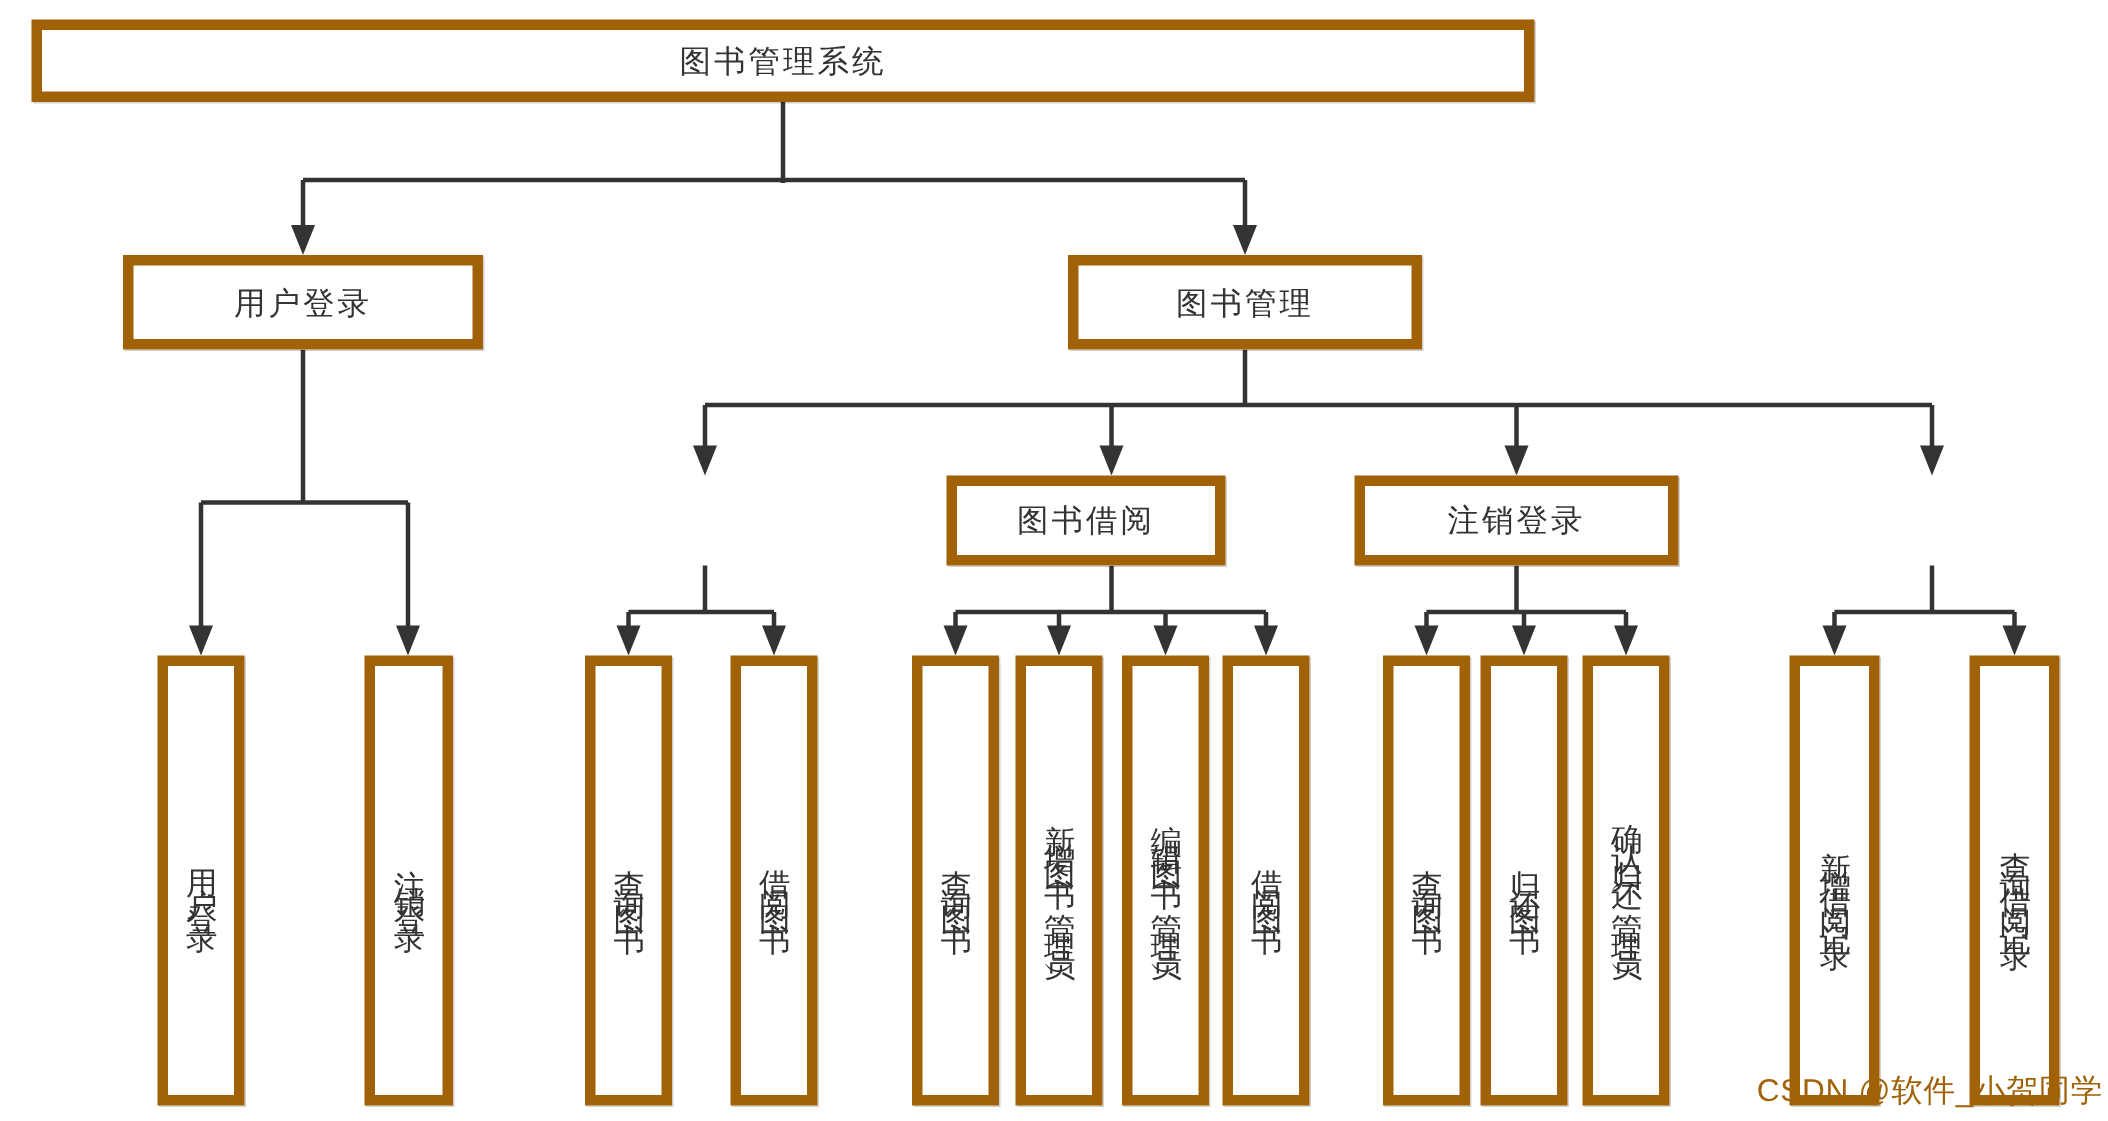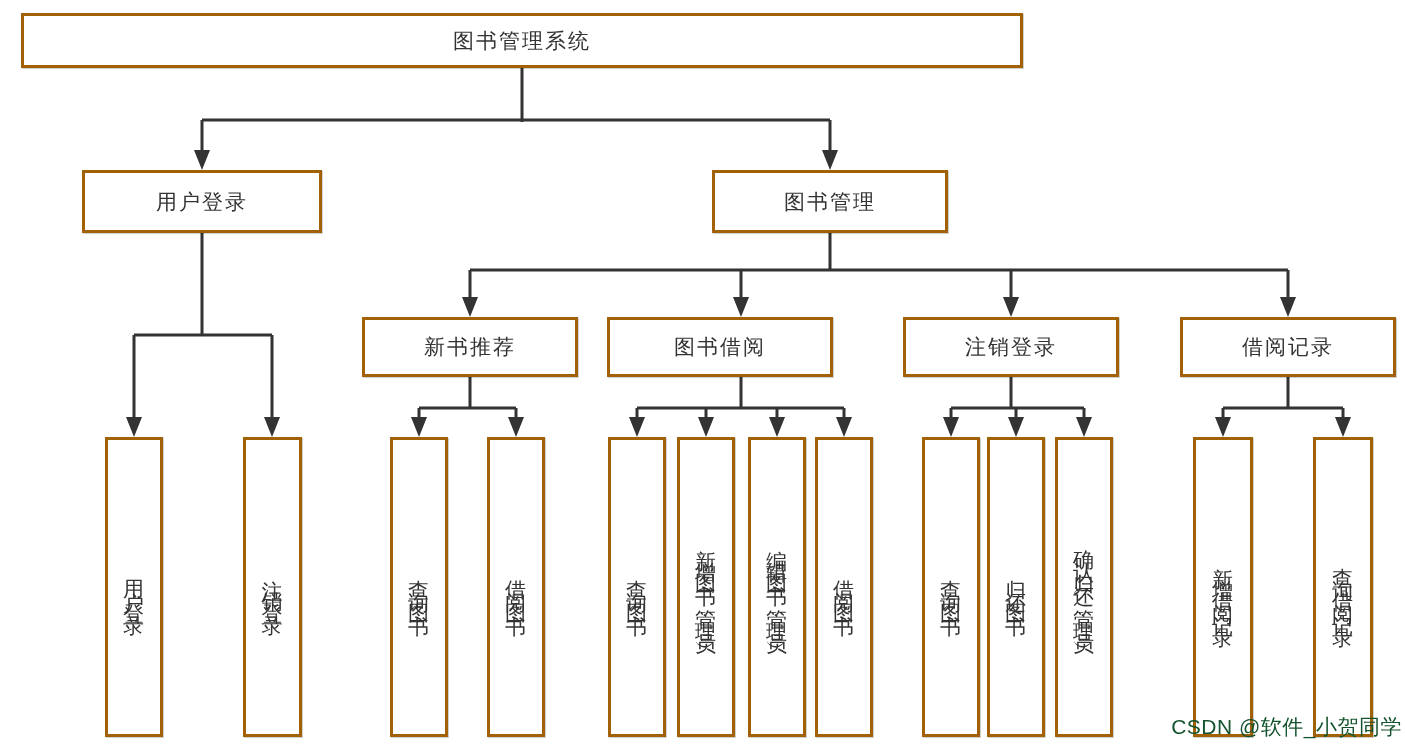--- a/index.html
+++ b/index.html
@@ -14,21 +14,21 @@
   svg.wires {
     position: absolute;
     left: 0; top: 0;
     width: 1405px; height: 747px;
     z-index: 1;
   }
   .box {
     position: absolute;
     box-sizing: border-box;
     background: #ffffff;
-    border: 3px solid #a16207;
+    border: 7px solid #a16207;
     box-shadow: 1px 1px 0 rgba(0,0,0,0.18);
     display: flex;
     align-items: center;
     justify-content: center;
     z-index: 2;
     color: #333333;
   }
   .box.h .lbl {
     font-size: 21px;
     letter-spacing: 2px;
@@ -43,21 +43,21 @@
     line-height: 1;
     color: #333333;
     max-height: 292px;
   }
   .watermark {
     position: absolute;
     right: 3px;
     bottom: 6px;
     font-size: 21px;
     letter-spacing: 0.5px;
-    color: #14532d;
+    color: #a16207;
     z-index: 3;
     white-space: nowrap;
   }
 </style>
 </head>
 <body>
 
 <div class="stage">
 
   <svg class="wires" viewBox="0 0 1405 747" xmlns="http://www.w3.org/2000/svg">
@@ -122,31 +122,25 @@
     <span class="lbl">图书管理系统</span>
   </div>
 
   <div class="box h" style="left:82px; top:170px; width:240px; height:63px;">
     <span class="lbl">用户登录</span>
   </div>
   <div class="box h" style="left:712px; top:170px; width:236px; height:63px;text-align:center;">
     <span class="lbl">图书管理</span>
   </div>
 
-  <div class="box h" style="left:362px; top:317px; width:216px; height:60px;">
-    <span class="lbl">新书推荐</span>
-  </div>
-  <div class="box h" style="left:607px; top:317px; width:226px; height:60px;">
+  <div class="box h" style="left:631px; top:317px; width:186px; height:60px;">
     <span class="lbl">图书借阅</span>
   </div>
   <div class="box h" style="left:903px; top:317px; width:216px; height:60px;">
     <span class="lbl">注销登录</span>
-  </div>
-  <div class="box h" style="left:1180px; top:317px; width:216px; height:60px;">
-    <span class="lbl">借阅记录</span>
   </div>
 
   <div class="box v" style="left:105px; top:437px; width:58px; height:300px;">
     <span class="lbl">用户登录</span>
   </div>
   <div class="box v" style="left:243px; top:437px; width:59px; height:300px;">
     <span class="lbl">注销登录</span>
   </div>
 
   <div class="box v" style="left:390px; top:437px; width:58px; height:300px;">

